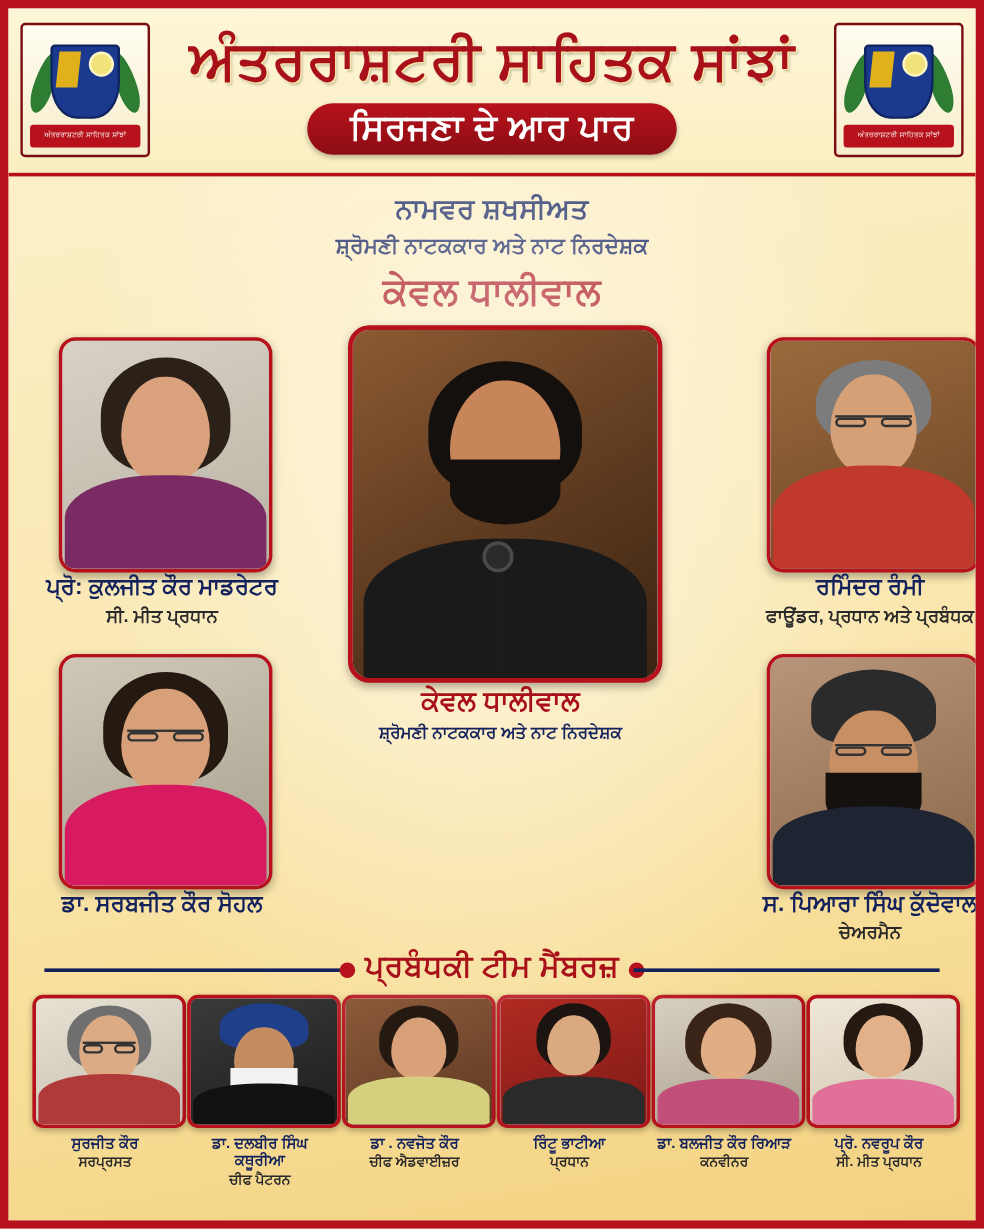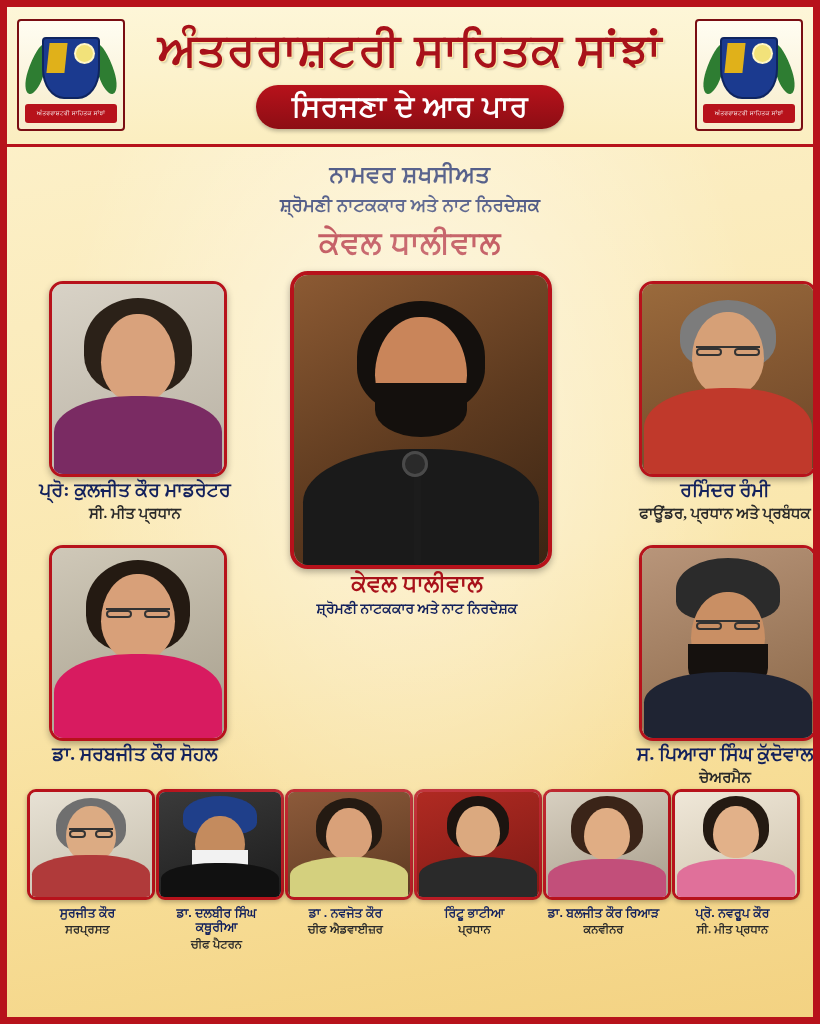--- a/index.html
+++ b/index.html
@@ -173,21 +173,20 @@
     border-radius: 14px;
     border: 3px solid #b7121b;
     background: #ddd;
     overflow: hidden;
     box-shadow: 0 3px 7px rgba(0,0,0,.3);
   }
   .caption {
     position: absolute;
     text-align: center;
     width: 260px;
-    font-family: Liberation Serif, serif;
   }
   .cap-name {
     font-size: 19px;
     font-weight: bold;
     color: #13215c;
     white-space: nowrap;
   }
   .cap-role {
     font-size: 15px;
     font-weight: bold;
@@ -468,20 +467,27 @@
         <div class="glasses" style="width:64px;top:72px;"></div>
         <div class="body" style="width:168px;height:66px;background:#1f2433"></div>
       </div>
     </div>
     <div class="caption br-cap">
       <div class="cap-name">ਸ. ਪਿਆਰਾ ਸਿੰਘ ਕੁੱਦੋਵਾਲ</div>
       <div class="cap-role">ਚੇਅਰਮੈਨ</div>
     </div>
   </div>
 
+  <div class="divider-row">
+    <div class="line l"></div>
+    <div class="dot l"></div>
+    <div class="team-title">ਪ੍ਰਬੰਧਕੀ ਟੀਮ ਮੈਂਬਰਜ਼</div>
+    <div class="dot r"></div>
+    <div class="line r"></div>
+  </div>
 
   <div class="team-strip">
 
     <div class="team-member">
       <div class="team-photo">
         <div class="ph">
           <div class="bg" style="background:linear-gradient(160deg,#e7e1d4 0%,#c6bfae 100%)"></div>
           <div class="hair" style="width:70px;height:54px;top:6px;background:#6f6f6f"></div>
           <div class="head" style="width:50px;height:56px;top:14px;background:#dcab83"></div>
           <div class="glasses" style="width:44px;top:36px;"></div>

